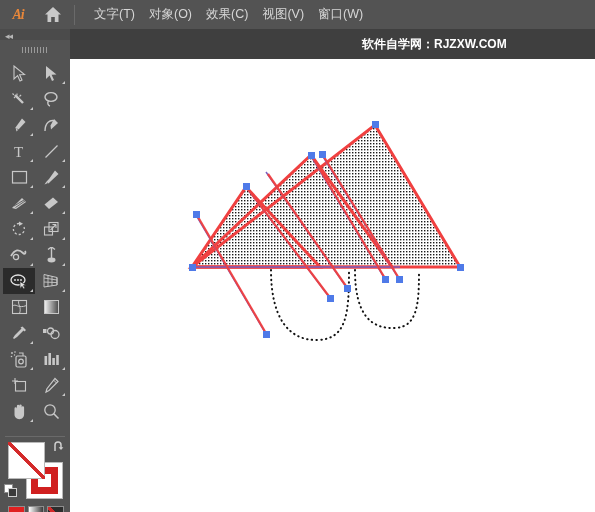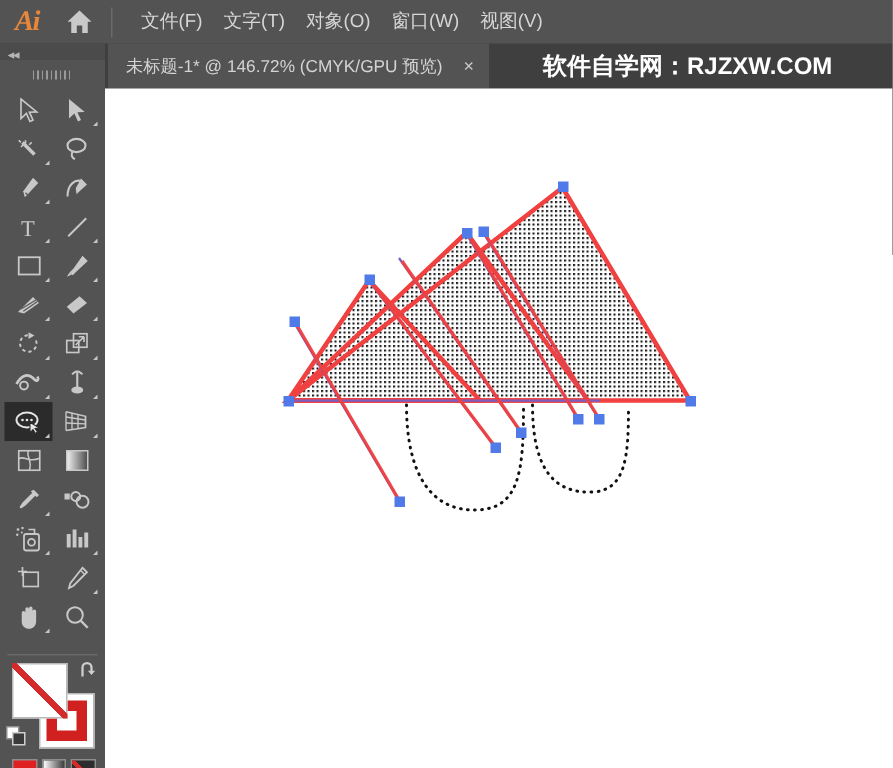--- a/index.html
+++ b/index.html
@@ -11,21 +11,21 @@
   #app{ position:relative; width:595px; height:512px; }
 
   
   #menubar{
     position:absolute; left:0; top:0; width:595px; height:29px;
     background:#535353;
     display:flex; align-items:center;
   }
   #ai-logo{
     width:36px; height:29px; display:flex; align-items:center; justify-content:center;
-    color:#e8873a; font-size:19px; font-weight:bold; font-style:italic;
+    color:#e8873a; font-size:14px; font-weight:bold; font-style:italic;
     font-family:"Liberation Serif", serif; letter-spacing:-1px;
   }
   #home-btn{
     width:34px; height:29px; display:flex; align-items:center; justify-content:center;
   }
   .menu-sep{
     width:1px; height:20px; background:#6a6a6a; margin:0 4px;
   }
   #menu-items{ display:flex; align-items:center; margin-left:8px; }
   .menu-item{
@@ -50,21 +50,21 @@
     padding:0 10px 0 12px;
   }
   #doc-tab-title{ color:#d4d4d4; font-size:11.5px; white-space:nowrap; }
   #doc-tab-close{
     color:#c9c9c9; font-size:12px; margin-left:14px; cursor:pointer;
     line-height:1;
   }
   #watermark{
     position:absolute; left:362px; top:0; height:30px;
     display:flex; align-items:center;
-    color:#ffffff; font-size:16px; font-weight:bold; white-space:nowrap;
+    color:#ffffff; font-size:12px; font-weight:bold; white-space:nowrap;
   }
 
   
   #toolbar{
     position:absolute; left:0; top:40px; width:70px; height:472px;
     background:#535353;
   }
   #tool-grip{
     position:absolute; left:0; top:0; width:70px; height:19px;
     background:#535353;
@@ -147,35 +147,31 @@
 
   <div id="menubar">
     <div id="ai-logo">Ai</div>
     <div id="home-btn">
       <svg width="18" height="17" viewBox="0 0 18 17">
         <path d="M9 1 L17 8.5 L14.5 8.5 L14.5 16 L10.8 16 L10.8 11 L7.2 11 L7.2 16 L3.5 16 L3.5 8.5 L1 8.5 Z" fill="#c9c9c9"></path>
       </svg>
     </div>
     <div class="menu-sep"></div>
     <div id="menu-items">
-      <div class="menu-item">文件(F)</div>
       <div class="menu-item">文字(T)</div>
       <div class="menu-item">对象(O)</div>
+      <div class="menu-item">效果(C)</div>
+      <div class="menu-item">视图(V)</div>
       <div class="menu-item">窗口(W)</div>
-      <div class="menu-item">视图(V)</div>
     </div>
   </div>
 
   <div id="tabbar">
     <div id="panel-collapse">
       <span id="collapse-arrows">◂◂</span>
-    </div>
-    <div id="doc-tab">
-      <span id="doc-tab-title">未标题-1* @ 146.72% (CMYK/GPU 预览)</span>
-      <span id="doc-tab-close">×</span>
     </div>
     <div id="watermark">软件自学网：RJZXW.COM</div>
   </div>
 
   <div id="toolbar">
     <div id="tool-grip">
       <div id="tool-grip-dots"></div>
     </div>
 
     <div id="tool-grid">

